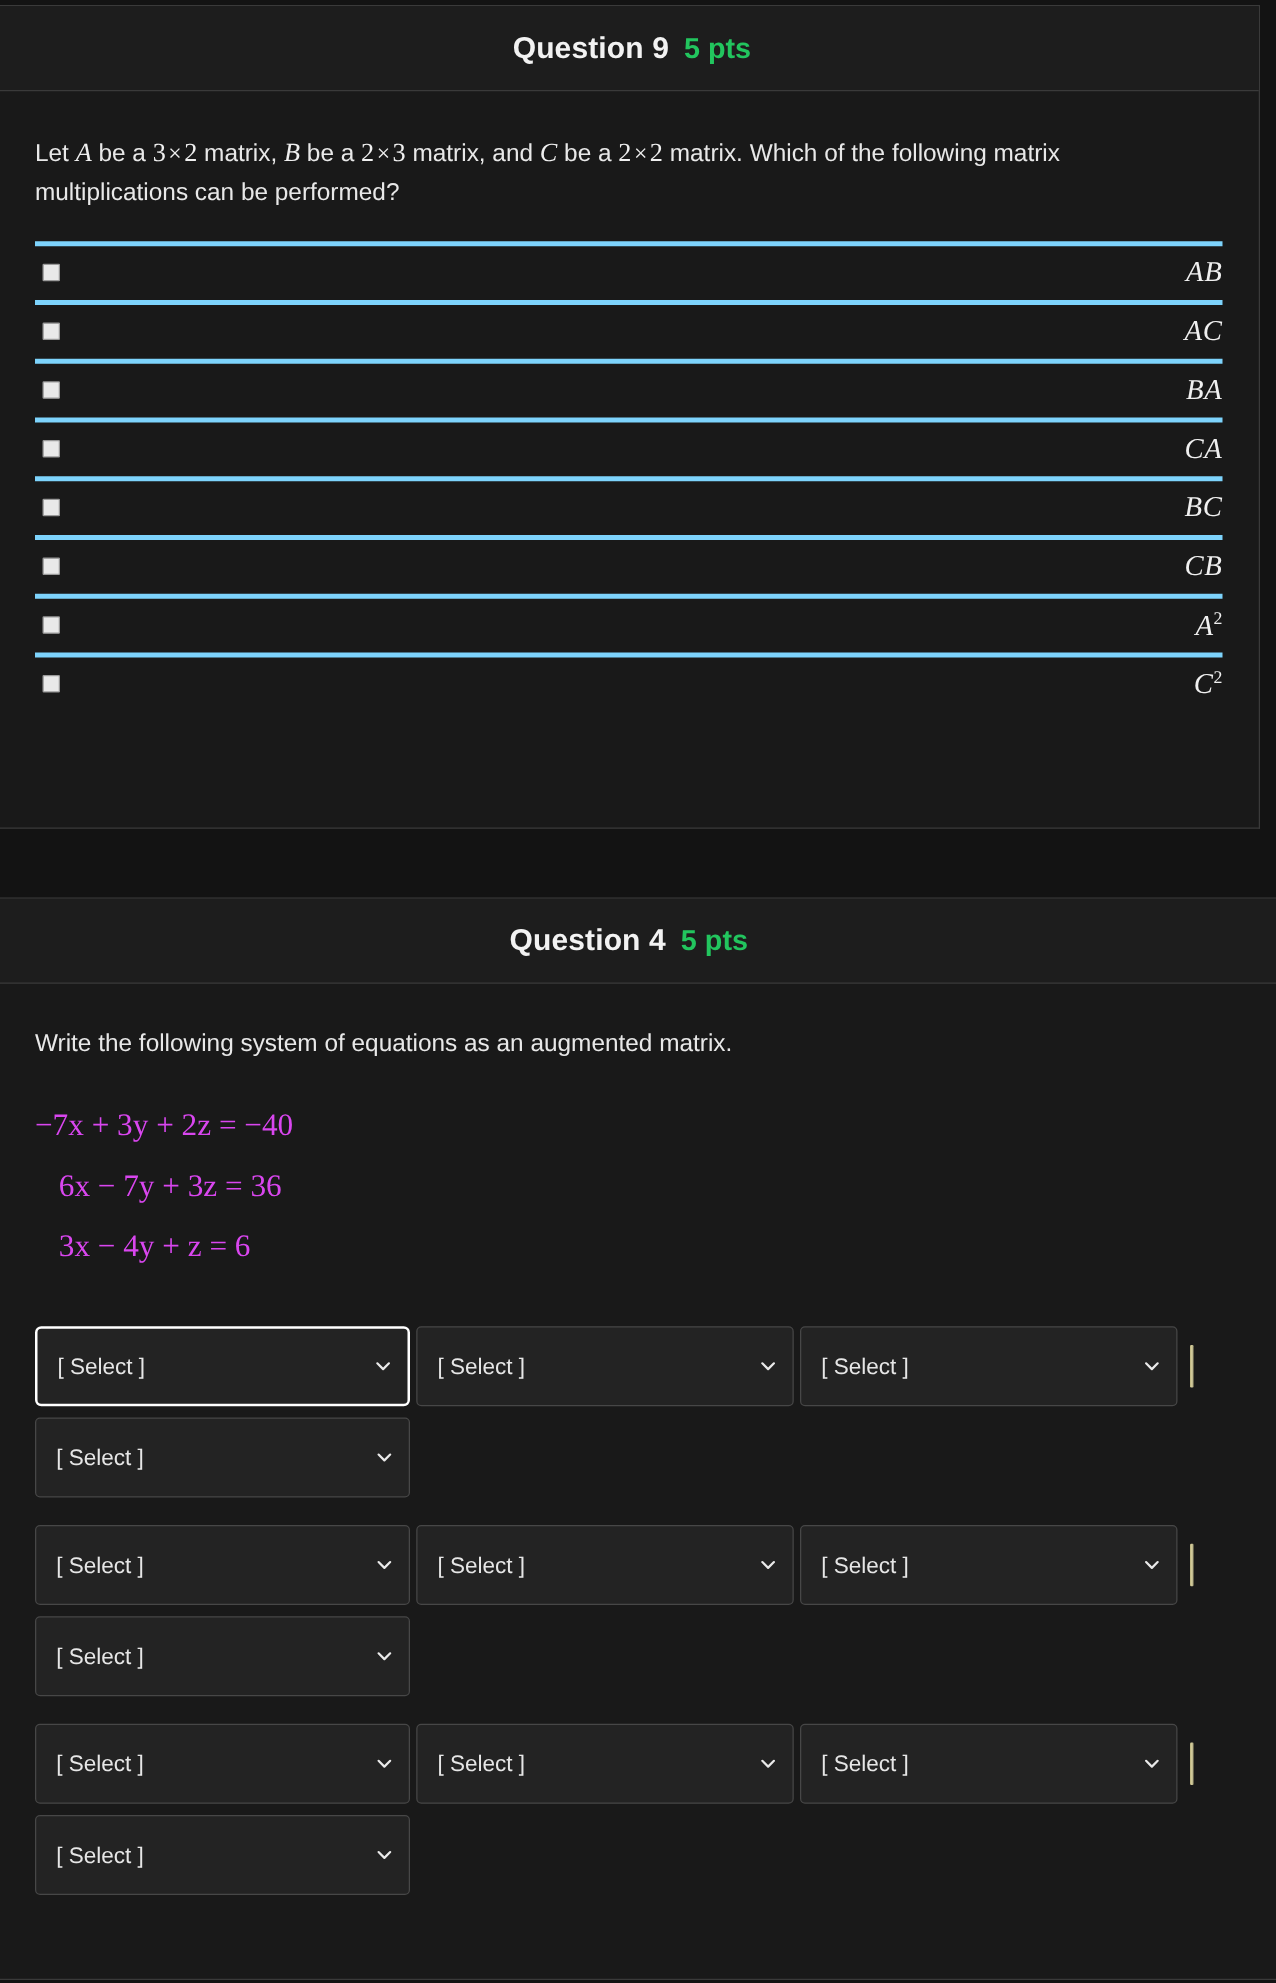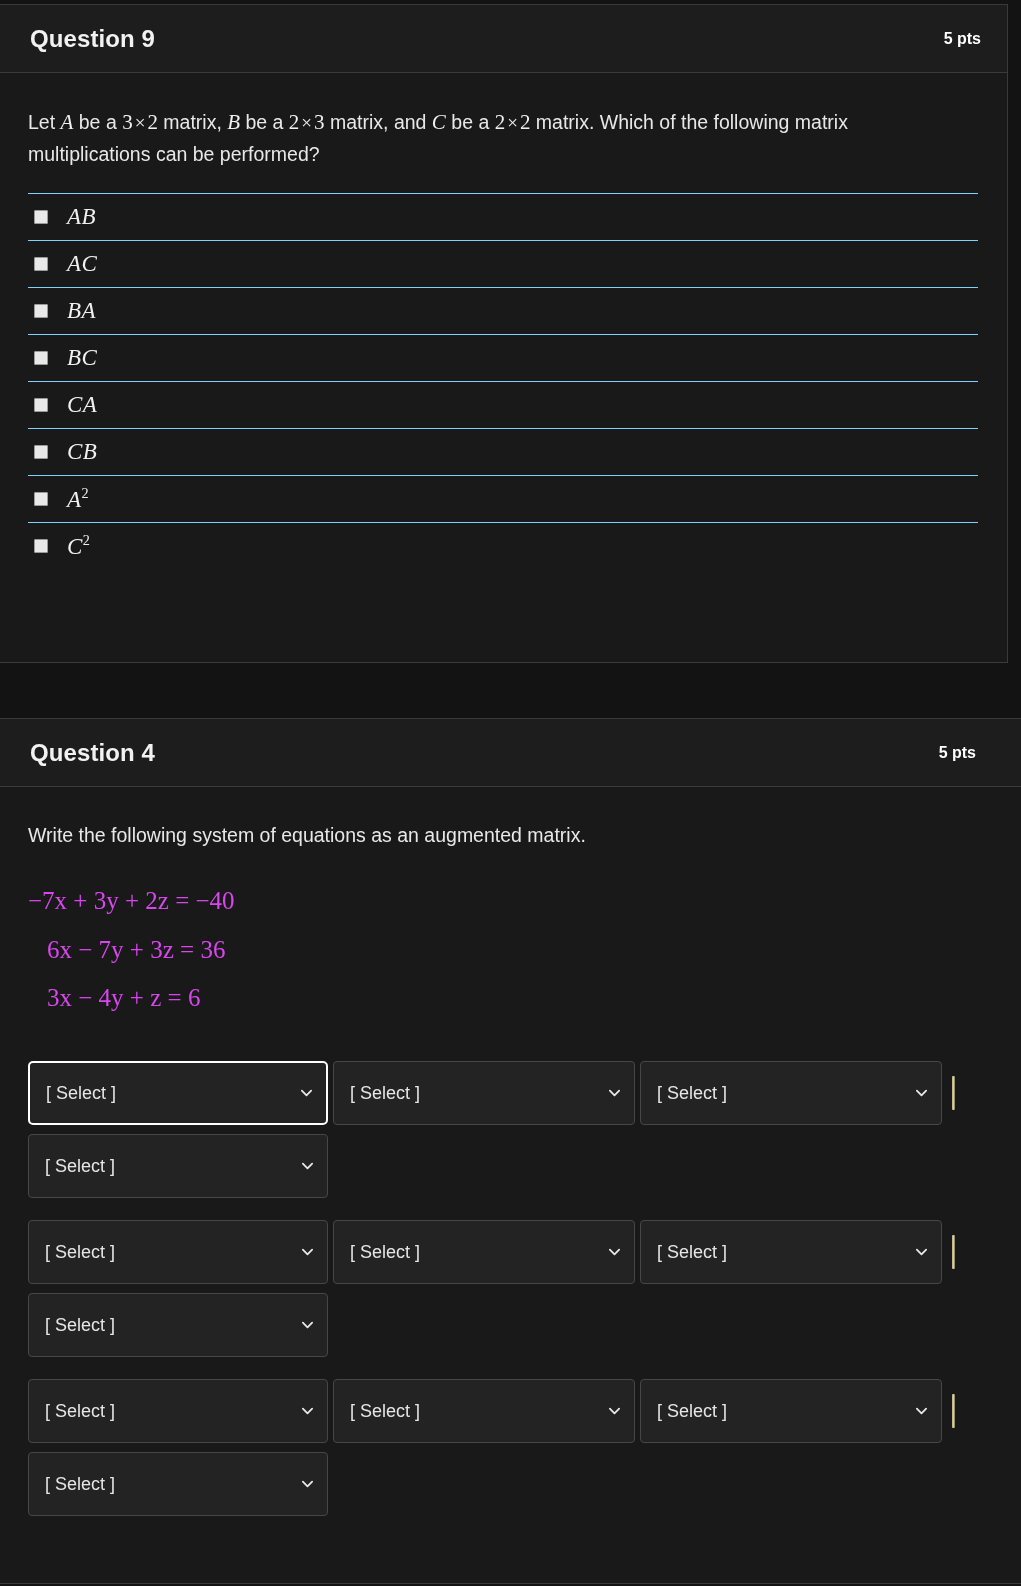--- a/index.html
+++ b/index.html
@@ -27,39 +27,39 @@
     border: 1px solid #3a3a3a;
     border-left: none;
   }
 
   #q9-card { top: 4px;  width: 1008px; height: 659px; }
   #q10-card { top: 718px; width: 1023px; height: 866px; }
 
   .q-header {
     display: flex;
     align-items: center;
-    justify-content: space-between;
+    justify-content: center;
     height: 68px;
     padding: 0 26px 0 30px;
     background: #1d1d1d;
     border-bottom: 1px solid #3a3a3a;
     gap: 12px;
   }
   #q10-card .q-header { padding-right: 46px; }
 
   .q-title {
     font-size: 24px;
     font-weight: 700;
     color: #f2f2f2;
     letter-spacing: .1px;
   }
   .q-points {
-    font-size: 16px;
+    font-size: 23px;
     font-weight: 700;
-    color: #ffffff;
+    color: #22c55e;
   }
 
   .q-body { padding: 0 28px; }
 
   .q-text {
     color: #e8e8e8;
     font-size: 19.5px;
     line-height: 1.58;
     padding-top: 33px;
     padding-bottom: 6px;
@@ -85,23 +85,24 @@
     padding: 0 2px;
   }
 
   
   .options { margin-top: 17px; }
 
   .option-row {
     display: flex;
     align-items: center;
     height: 47px;
-    border-top: 1px solid #7dd3fc;
+    border-top: 4px solid #7dd3fc;
     padding-left: 6px;
     width: 950px;
+    justify-content: space-between;
   }
   .option-row:last-child { border-bottom: none; }
 
   .checkbox {
     width: 14px;
     height: 14px;
     background: #e9e9e9;
     border: 1px solid #9a9a9a;
     flex: 0 0 auto;
     margin-right: 19px;
@@ -216,25 +217,25 @@
           <div class="option-row">
             <span class="checkbox"></span>
             <span class="option-label"><span>AC</span></span>
           </div>
           <div class="option-row">
             <span class="checkbox"></span>
             <span class="option-label"><span>BA</span></span>
           </div>
           <div class="option-row">
             <span class="checkbox"></span>
+            <span class="option-label"><span>CA</span></span>
+          </div>
+          <div class="option-row">
+            <span class="checkbox"></span>
             <span class="option-label"><span>BC</span></span>
-          </div>
-          <div class="option-row">
-            <span class="checkbox"></span>
-            <span class="option-label"><span>CA</span></span>
           </div>
           <div class="option-row">
             <span class="checkbox"></span>
             <span class="option-label"><span>CB</span></span>
           </div>
           <div class="option-row">
             <span class="checkbox"></span>
             <span class="option-label"><span>A</span><sup>2</sup></span>
           </div>
           <div class="option-row">

